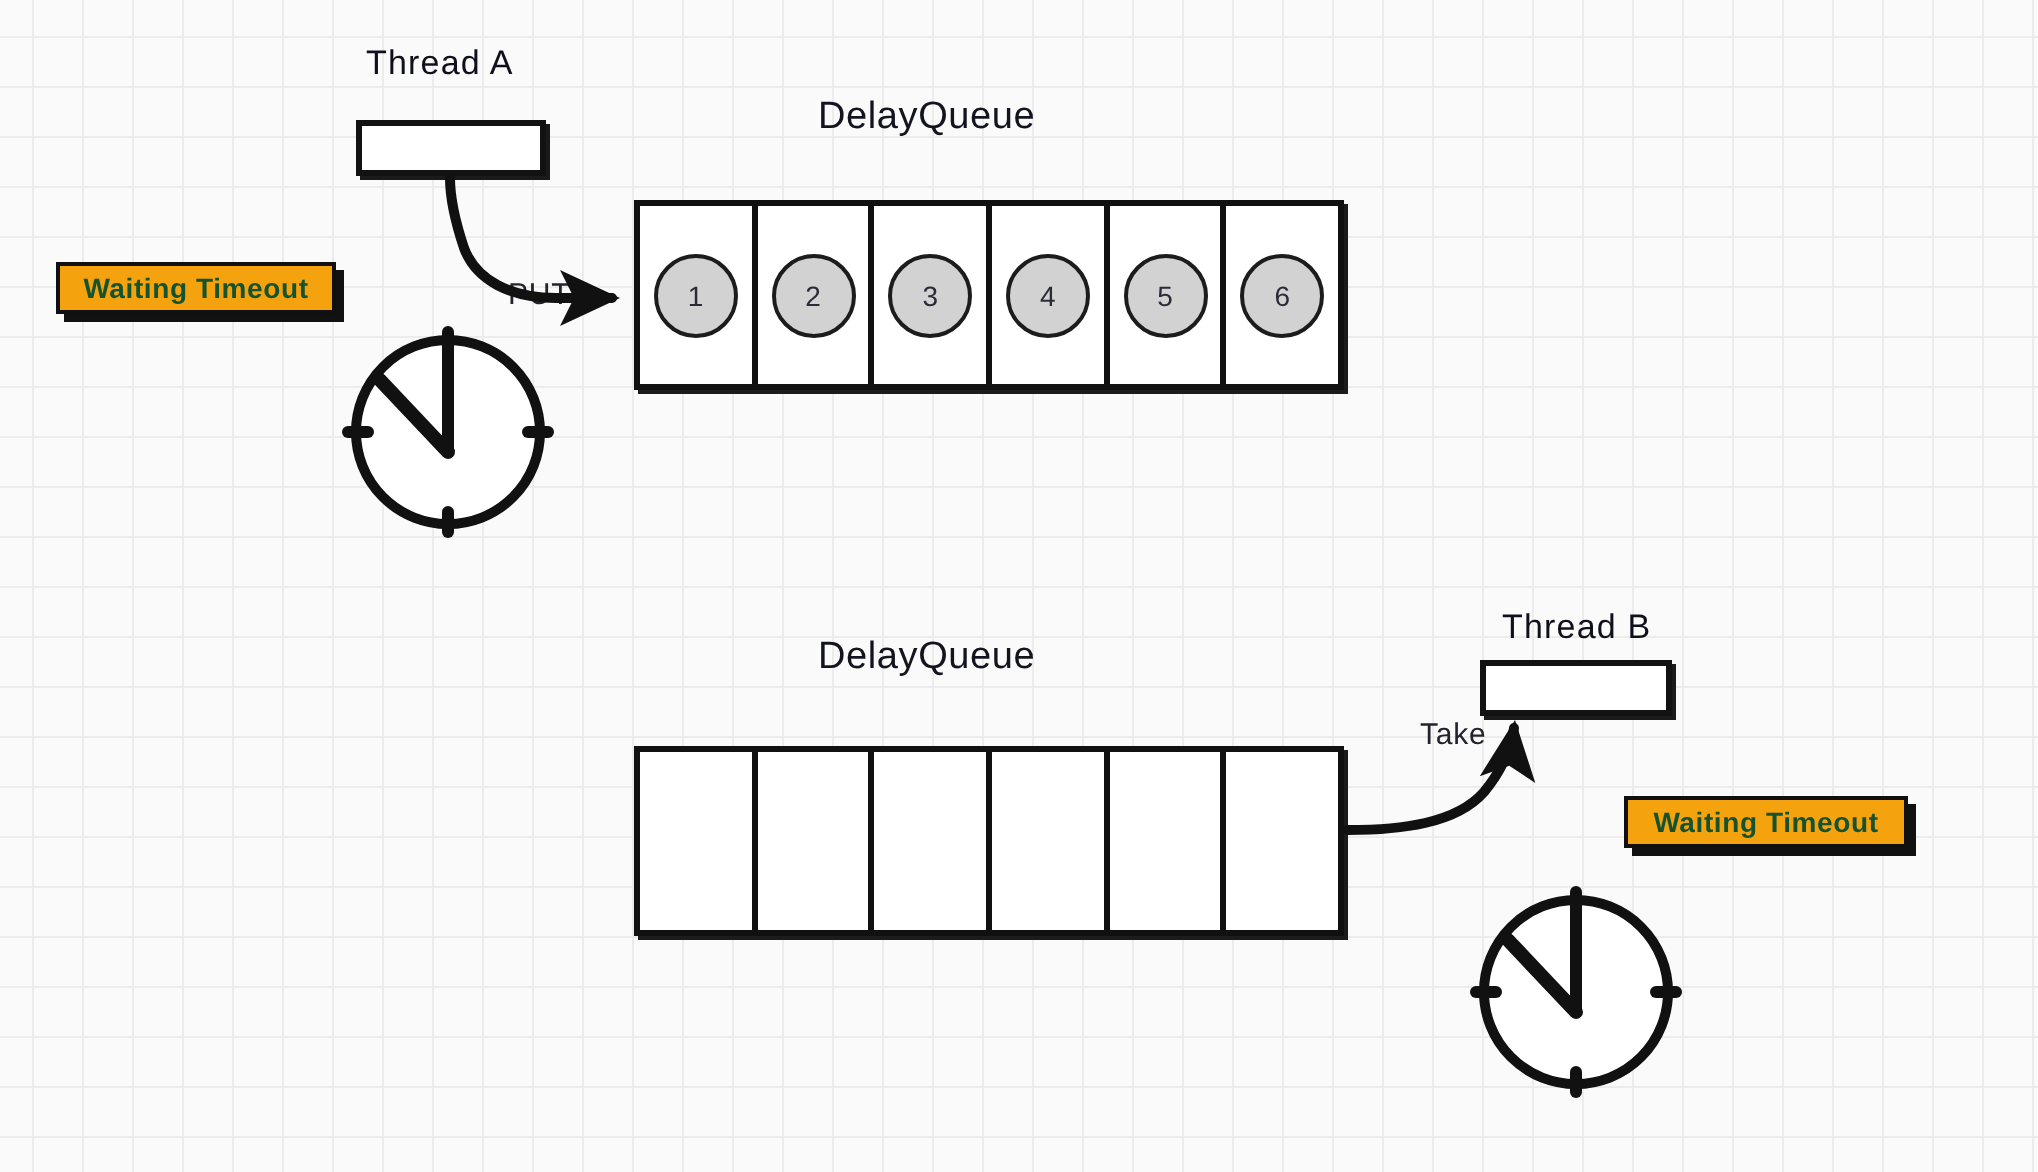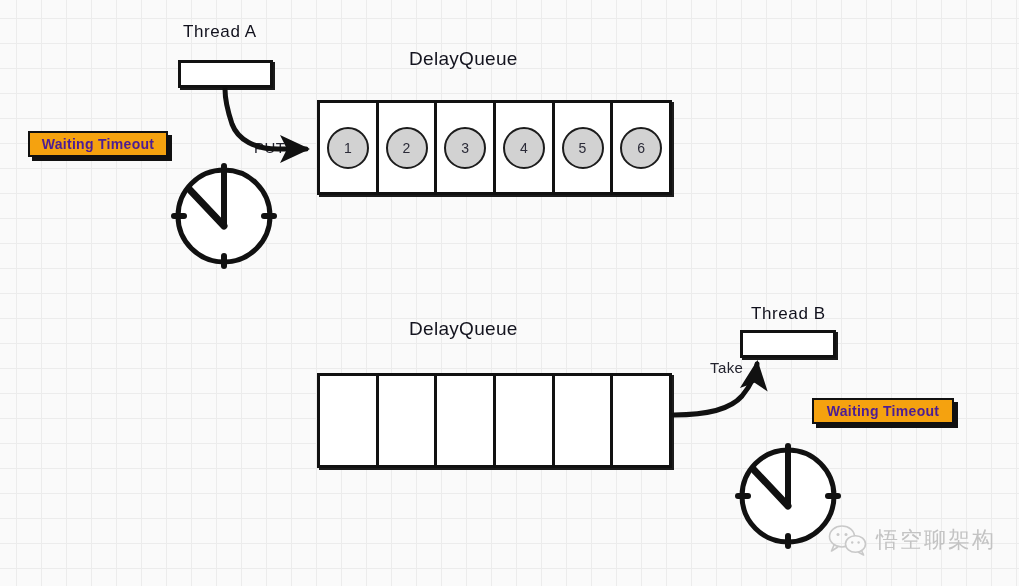--- a/index.html
+++ b/index.html
@@ -62,21 +62,21 @@
     box-sizing: border-box;
     box-shadow: 2px 2px 0 #1a1a1a;
   }
   
   .badge {
     position: absolute;
     background: #f5a20f;
     border: 2px solid #101010;
     box-sizing: border-box;
     box-shadow: 4px 4px 0 #111111;
-    color: #4c1d95;
+    color: #14532d;
     font-size: 14px;
     font-weight: bold;
     letter-spacing: 0.3px;
     display: flex;
     align-items: center;
     justify-content: center;
   }
   
   .queue {
     position: absolute;
@@ -210,27 +210,14 @@
       <circle cx="788" cy="496" r="46" fill="#ffffff" stroke="#111111" stroke-width="5"></circle>
       <line x1="788" y1="446" x2="788" y2="456" stroke="#111111" stroke-width="6" stroke-linecap="round"></line>
       <line x1="788" y1="536" x2="788" y2="546" stroke="#111111" stroke-width="6" stroke-linecap="round"></line>
       <line x1="738" y1="496" x2="748" y2="496" stroke="#111111" stroke-width="6" stroke-linecap="round"></line>
       <line x1="828" y1="496" x2="838" y2="496" stroke="#111111" stroke-width="6" stroke-linecap="round"></line>
       <line x1="788" y1="452" x2="788" y2="506" stroke="#111111" stroke-width="6" stroke-linecap="round"></line>
       <line x1="788" y1="506" x2="754" y2="470" stroke="#111111" stroke-width="7" stroke-linecap="round"></line>
     </g>
   </svg>
 
-  <div class="watermark" style="left:828px; top:524px;">
-    <svg class="wm-icon" width="40" height="32" viewBox="0 0 40 32">
-      <ellipse cx="14" cy="12.5" rx="12.5" ry="10.5" fill="none" stroke="#c9c9c9" stroke-width="1.6"></ellipse>
-      <path d="M6 21 L3.5 27 L9.5 23.2" fill="none" stroke="#c9c9c9" stroke-width="1.6" stroke-linejoin="round" stroke-linecap="round"></path>
-      <circle cx="10" cy="10.5" r="1.5" fill="#c9c9c9"></circle>
-      <circle cx="18" cy="10.5" r="1.5" fill="#c9c9c9"></circle>
-      <ellipse cx="27.5" cy="20" rx="10" ry="8.3" fill="#fafafa" stroke="#c9c9c9" stroke-width="1.6"></ellipse>
-      <path d="M33.5 26.5 L35.6 31 L30.5 28.2" fill="none" stroke="#c9c9c9" stroke-width="1.6" stroke-linejoin="round" stroke-linecap="round"></path>
-      <circle cx="24.2" cy="18.5" r="1.2" fill="#c9c9c9"></circle>
-      <circle cx="30.6" cy="18.5" r="1.2" fill="#c9c9c9"></circle>
-    </svg>
-    <span>悟空聊架构</span>
-  </div>
 
 </div>
 
 </body></html>

